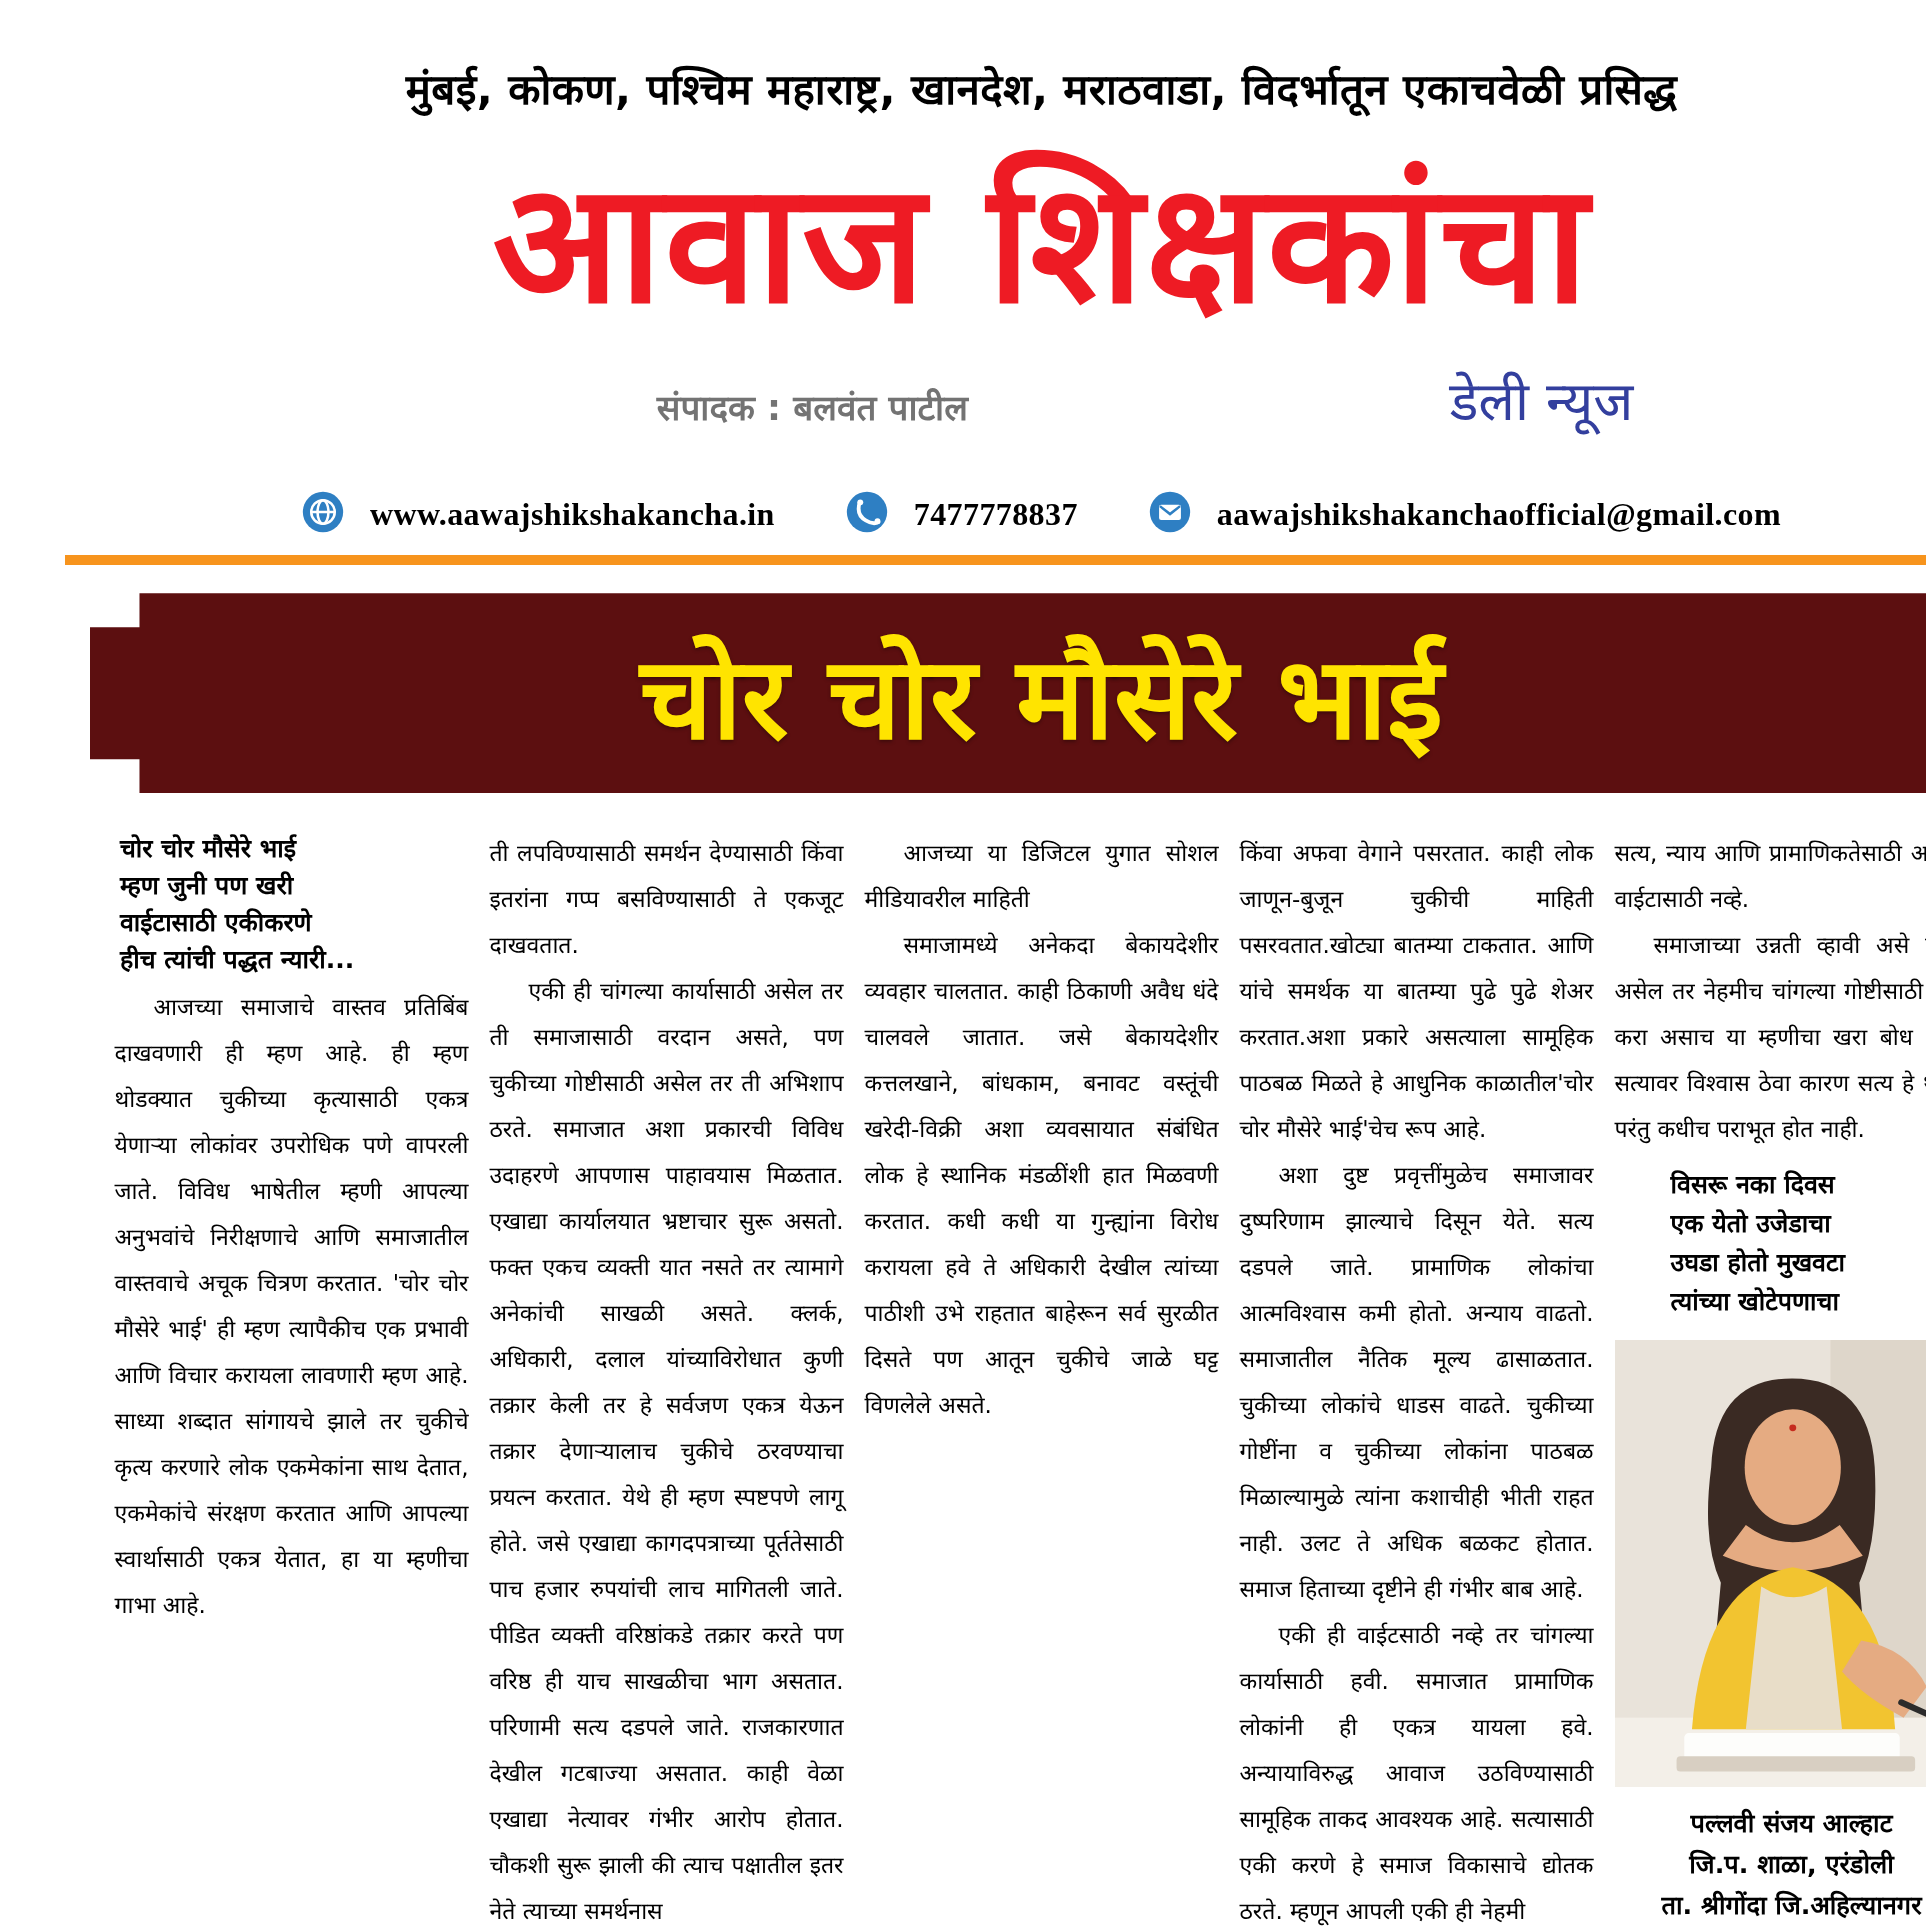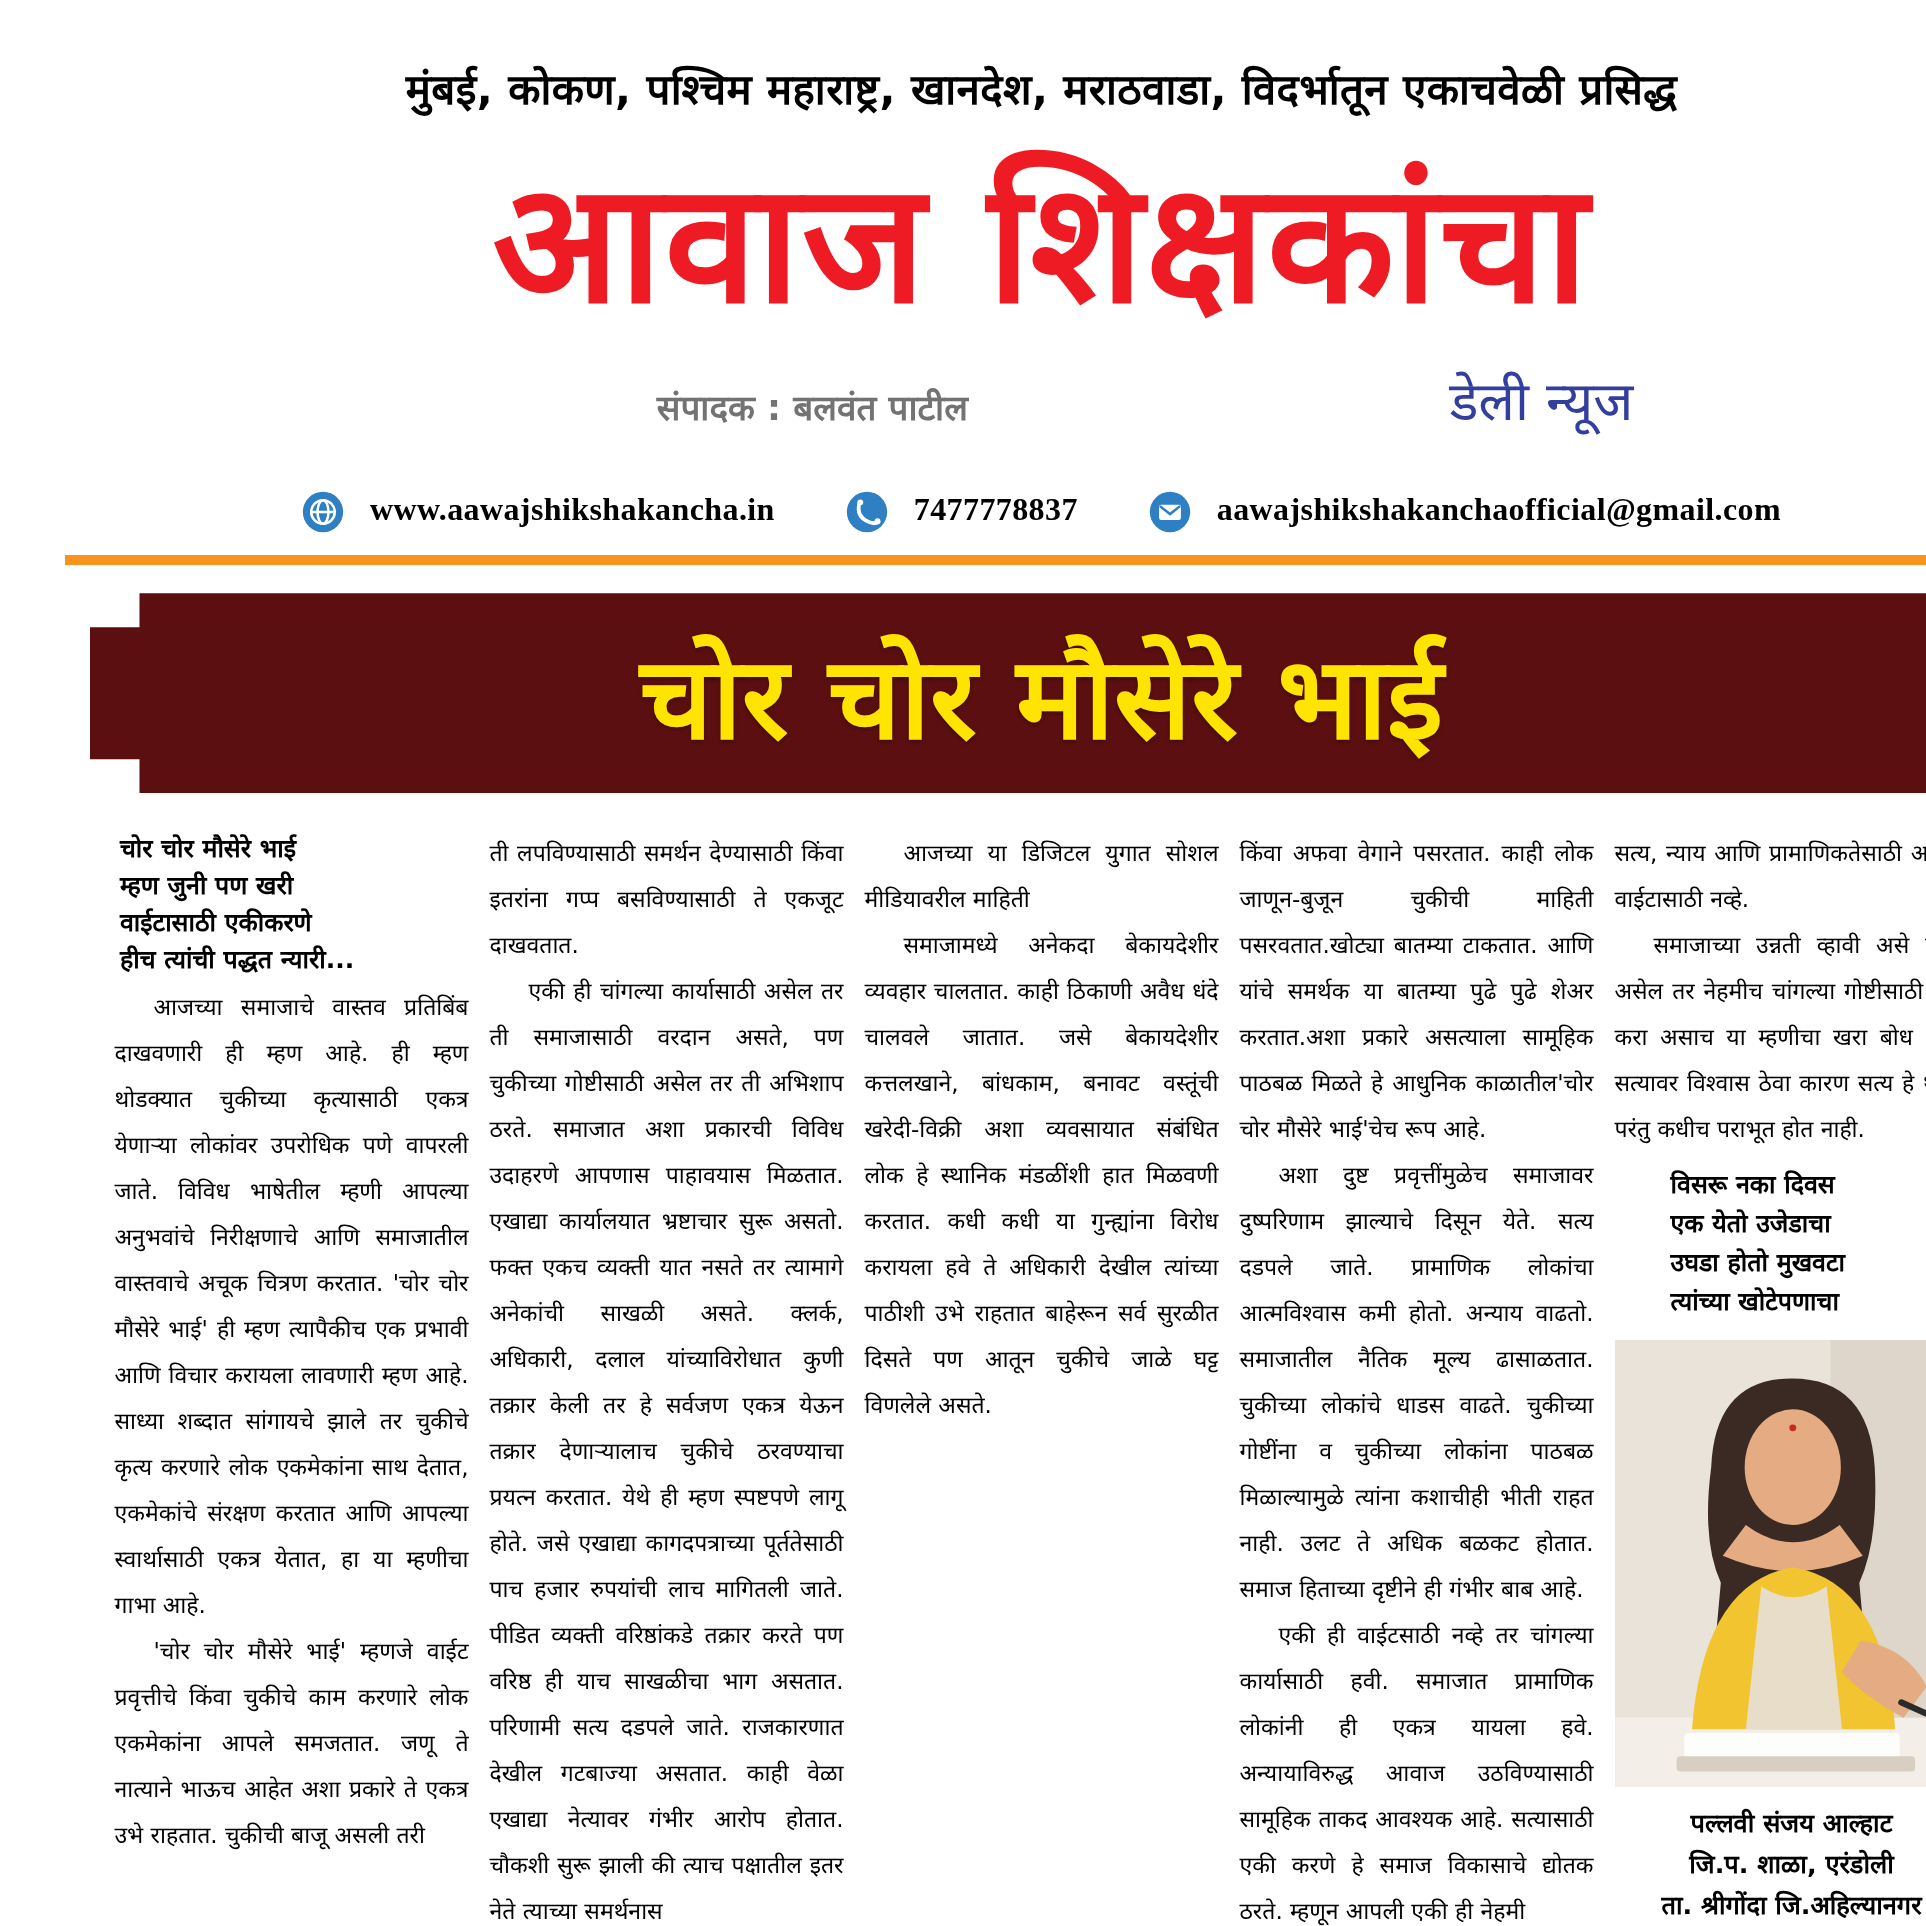--- a/index.html
+++ b/index.html
@@ -23,21 +23,21 @@
     font-size:35px;font-weight:700;color:#737373;white-space:nowrap;
   }
   .edition-label{
     position:absolute;left:74%;top:21px;transform:translateX(-50%);
     font-size:54px;font-weight:400;color:#333f9e;white-space:nowrap;
   }
   .contact-row{
     display:flex;justify-content:center;align-items:center;gap:71px;
     margin-top:23px;
   }
-  .contact-item{display:flex;align-items:flex-start;gap:26px;}
+  .contact-item{display:flex;align-items:flex-end;gap:26px;}
   .contact-item .cicon{width:42px;height:42px;flex:0 0 auto;}
   .contact-item .ctext{font-size:32px;font-weight:700;letter-spacing:0.4px;font-family:"Liberation Serif","DejaVu Serif",serif;}
   .divider{
     width:1953px;height:10.4px;background:#f7941d;margin:22.3px auto 0;
   }
   
   .banner{
     width:1903px;height:200px;margin:28px auto 0;background:#5c0f10;
     display:flex;align-items:center;justify-content:center;
     clip-path:polygon(0 17%,2.6% 17%,2.6% 0,97.4% 0,97.4% 17%,100% 17%,100% 83%,97.4% 83%,97.4% 100%,2.6% 100%,2.6% 83%,0 83%);
@@ -143,21 +143,20 @@
     <div class="banner-title">चोर चोर मौसेरे भाई</div>
   </div>
 
   <div class="article">
       <div class="col">
         <p class="lead">चोर चोर मौसेरे भाई
 म्हण जुनी पण खरी
 वाईटासाठी एकीकरणे
 हीच त्यांची पद्धत न्यारी...</p>
         <p class="indent">आजच्या समाजाचे वास्तव प्रतिबिंब दाखवणारी ही म्हण आहे. ही म्हण थोडक्यात चुकीच्या कृत्यासाठी एकत्र येणाऱ्या लोकांवर उपरोधिक पणे वापरली जाते. विविध भाषेतील म्हणी आपल्या अनुभवांचे निरीक्षणाचे आणि समाजातील वास्तवाचे अचूक चित्रण करतात. 'चोर चोर मौसेरे भाई' ही म्हण त्यापैकीच एक प्रभावी आणि विचार करायला लावणारी म्हण आहे. साध्या शब्दात सांगायचे झाले तर चुकीचे कृत्य करणारे लोक एकमेकांना साथ देतात, एकमेकांचे संरक्षण करतात आणि आपल्या स्वार्थासाठी एकत्र येतात, हा या म्हणीचा गाभा आहे.</p>
-        <p class="indent">'चोर चोर मौसेरे भाई' म्हणजे वाईट प्रवृत्तीचे किंवा चुकीचे काम करणारे लोक एकमेकांना आपले समजतात. जणू ते नात्याने भाऊच आहेत अशा प्रकारे ते एकत्र उभे राहतात. चुकीची बाजू असली तरी</p>
       </div>
       <div class="col">
         <p>ती लपविण्यासाठी समर्थन देण्यासाठी किंवा इतरांना गप्प बसविण्यासाठी ते एकजूट दाखवतात.</p>
         <p class="indent">एकी ही चांगल्या कार्यासाठी असेल तर ती समाजासाठी वरदान असते, पण चुकीच्या गोष्टीसाठी असेल तर ती अभिशाप ठरते. समाजात अशा प्रकारची विविध उदाहरणे आपणास पाहावयास मिळतात. एखाद्या कार्यालयात भ्रष्टाचार सुरू असतो. फक्त एकच व्यक्ती यात नसते तर त्यामागे अनेकांची साखळी असते. क्लर्क, अधिकारी, दलाल यांच्याविरोधात कुणी तक्रार केली तर हे सर्वजण एकत्र येऊन तक्रार देणाऱ्यालाच चुकीचे ठरवण्याचा प्रयत्न करतात. येथे ही म्हण स्पष्टपणे लागू होते. जसे एखाद्या कागदपत्राच्या पूर्ततेसाठी पाच हजार रुपयांची लाच मागितली जाते. पीडित व्यक्ती वरिष्ठांकडे तक्रार करते पण वरिष्ठ ही याच साखळीचा भाग असतात. परिणामी सत्य दडपले जाते. राजकारणात देखील गटबाज्या असतात. काही वेळा एखाद्या नेत्यावर गंभीर आरोप होतात. चौकशी सुरू झाली की त्याच पक्षातील इतर नेते त्याच्या समर्थनास</p>
       </div>
       <div class="col">
         <p class="indent">आजच्या या डिजिटल युगात सोशल मीडियावरील माहिती</p>
         <p class="indent">समाजामध्ये अनेकदा बेकायदेशीर व्यवहार चालतात. काही ठिकाणी अवैध धंदे चालवले जातात. जसे बेकायदेशीर कत्तलखाने, बांधकाम, बनावट वस्तूंची खरेदी-विक्री अशा व्यवसायात संबंधित लोक हे स्थानिक मंडळींशी हात मिळवणी करतात. कधी कधी या गुन्ह्यांना विरोध करायला हवे ते अधिकारी देखील त्यांच्या पाठीशी उभे राहतात बाहेरून सर्व सुरळीत दिसते पण आतून चुकीचे जाळे घट्ट विणलेले असते.</p>
       </div>
       <div class="col">

